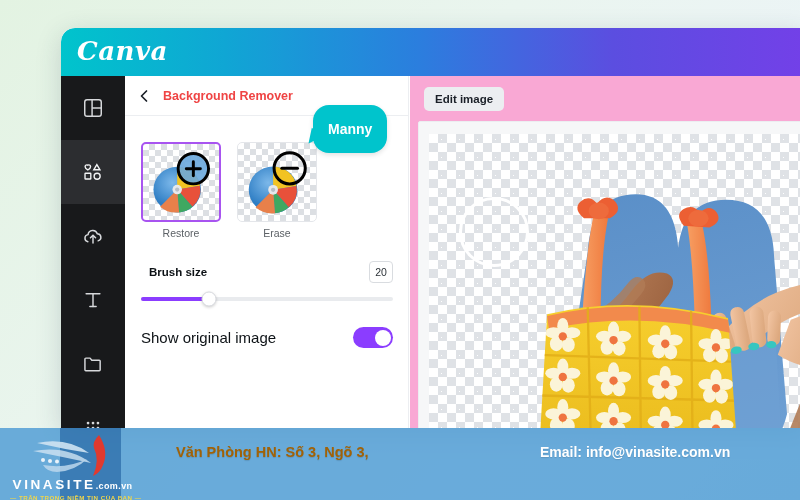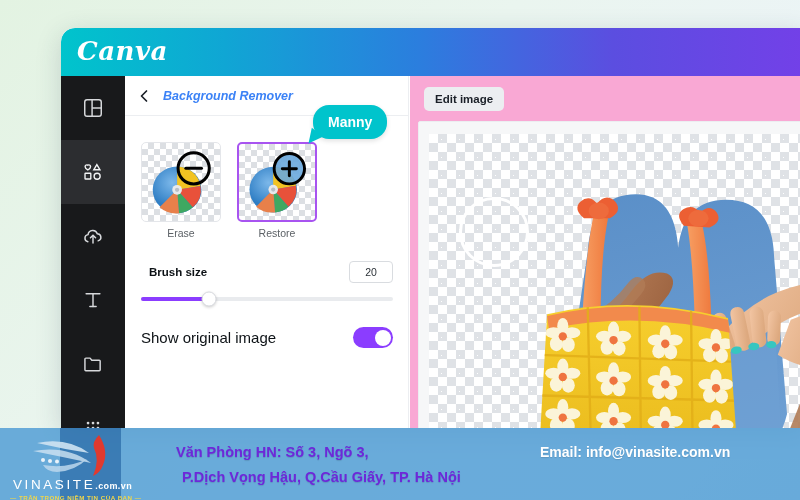--- a/index.html
+++ b/index.html
@@ -53,21 +53,21 @@
     position:absolute; left:64px; top:48px; width:284px; bottom:0;
     background:#fff;
   }
   #panel-header{
     height:40px; display:flex; align-items:center; gap:12px;
     padding:0 0 0 12px;
     border-bottom:1px solid #eceef1;
   }
   #back-chevron{ width:14px; height:16px; cursor:pointer; }
   #back-chevron svg{ width:100%; height:100%; }
-  #panel-title{ font-size:12.5px; color:#3b82f6; font-weight:600;font-style:italic; }
+  #panel-title{ font-size:12.5px; color:#ef4444; font-weight:600; }
   #panel-body{ padding:14px 16px 0 16px; }
   .section-label{ font-size:11.5px; font-weight:700; color:#0d1216; }
   
   #brush-row{ display:flex; gap:16px; margin-top:12px; }
   .brush-cell{ width:80px; cursor:pointer; }
   .brush-thumb{
     width:80px; height:80px; border-radius:5px;
     border:1.6px solid #e4e6ea; position:relative; overflow:hidden;
     background-image:
       linear-gradient(45deg,#dcdfe3 25%,transparent 25%),
@@ -84,21 +84,21 @@
     margin-top:5px; text-align:center;
     font-size:10.5px; color:#5c6166;
   }
   
   #brushsize-row{
     margin-top:22px; display:flex; align-items:center;
     justify-content:space-between;
   }
   #brushsize-label{ font-size:11.5px; color:#0d1216; font-weight:600;padding-left:8px; }
   #brushsize-value{
-    width:44px; height:22px; border:1px solid #d9dce0; border-radius:4px;
+    width:24px; height:22px; border:1px solid #d9dce0; border-radius:4px;
     display:flex; align-items:center; justify-content:center;
     font-size:10.5px; color:#2b3137; background:#fff;
   }
   #slider-track{
     position:relative; margin-top:14px; height:4px; border-radius:2px;
     background:#e9ebee; width:100%;
   }
   #slider-fill{
     position:absolute; left:0; top:0; height:4px; width:27%;
     border-radius:2px; background:#8b3dff;
@@ -164,21 +164,21 @@
     width:70px; height:70px; border-radius:50%;
     border:3.5px solid #fff; pointer-events:none;
   }
   
   #manny-wrap{
     position:absolute; left:313px; top:105px; z-index:40;
   }
   #manny-chip{
     background:#00c4cc; color:#fff;
     font-size:14px; font-weight:700;
-    padding:9px 15px; border-radius:16px;
+    padding:16px 15px; border-radius:16px;
     box-shadow:0 2px 5px rgba(0,0,0,.12);
     text-align:right;
   }
   #manny-pointer{
     position:absolute; left:-3px; top:24px;
     width:0; height:0;
     border-left:13px solid #00c4cc;
     border-top:6px solid transparent;
     border-bottom:10px solid transparent;
     transform:rotate(12deg);
@@ -195,32 +195,32 @@
   }
   #logo-art{
     position:absolute; left:19px; top:5px; width:105px; height:45px;
   }
   #logo-art svg{ width:100%; height:100%; }
   #logo-wordmark{
     position:absolute; left:10px; top:47px; width:125px;
     text-align:center; white-space:nowrap;
   }
   #vinasite-main{
-    color:#fff; font-size:13.5px; font-weight:400; letter-spacing:2.6px;
+    color:#fff; font-size:13.5px; font-weight:700; letter-spacing:2.6px;
   }
   #vinasite-tld{
     color:#fff; font-size:9px; font-weight:700; letter-spacing:.4px;
   }
   #vinasite-slogan{
     margin-top:1px; color:#f0d64a; font-size:6.2px;
     font-weight:700; letter-spacing:.5px; white-space:nowrap;
   }
   #footer-addr{
     position:absolute; left:176px; top:12px; width:330px;
-    color:#6d28d9; font-size:14.5px; font-weight:700;
+    color:#a16207; font-size:14.5px; font-weight:700;
     line-height:25px; text-shadow:0 1px 1px rgba(0,0,0,.12);
   }
   #footer-addr .l2{ padding-left:6px; }
   #footer-contact{
     position:absolute; left:540px; top:12px;
     color:#fff; font-size:14px; font-weight:700;
     line-height:25px; text-shadow:0 1px 1px rgba(0,0,0,.12);
   }
 </style>
 </head>
@@ -311,20 +311,45 @@
           <polyline points="9.5,3 4.5,8 9.5,13"></polyline>
         </svg>
       </span>
       <span id="panel-title">Background Remover</span>
     </div>
 
     <div id="panel-body">
 
 
       <div id="brush-row">
+
+        <div class="brush-cell selected">
+          <div class="brush-thumb">
+            <svg viewBox="0 0 80 80">
+              <defs>
+                <radialGradient id="ballBlueB" cx="40%" cy="35%">
+                  <stop offset="0%" stop-color="#7cb8ea"></stop>
+                    <stop offset="100%" stop-color="#2f7ec4"></stop>
+                </radialGradient>
+              </defs>
+              <g transform="translate(2,6)">
+                <ellipse cx="34" cy="42" rx="25" ry="24" fill="url(#ballBlueB)"></ellipse>
+                <path d="M34 18 A25 24 0 0 1 58 38 L34 42 Z" fill="#f2c322"></path>
+                <path d="M58 38 A25 24 0 0 1 50 60 L34 42 Z" fill="#e8513a"></path>
+                <path d="M50 60 A25 24 0 0 1 36 66 L34 42 Z" fill="#3fa861"></path>
+                <path d="M36 66 A25 24 0 0 1 16 60 L34 42 Z" fill="#e8804a"></path>
+                <circle cx="34" cy="42" r="5" fill="#e7e9ec"></circle>
+                <circle cx="34" cy="42" r="2.2" fill="#b9bfc6"></circle>
+              </g>
+              <circle cx="53" cy="26" r="16" fill="#6aa9dd" fill-opacity=".9" stroke="#000" stroke-width="3.1"></circle>
+              <path d="M53 18.6 L53 33.4 M45.6 26 L60.4 26" stroke="#000" stroke-width="3.1" stroke-linecap="round"></path>
+            </svg>
+          </div>
+          <div class="brush-caption">Restore</div>
+        </div>
 
         <div class="brush-cell">
           <div class="brush-thumb">
             <svg viewBox="0 0 80 80">
               <defs>
                 <radialGradient id="ballBlueA" cx="40%" cy="35%">
                   <stop offset="0%" stop-color="#7cb8ea"></stop>
                     <stop offset="100%" stop-color="#2f7ec4"></stop>
                 </radialGradient>
               </defs>
@@ -335,45 +360,20 @@
                 <path d="M50 60 A25 24 0 0 1 36 66 L34 42 Z" fill="#3fa861"></path>
                 <path d="M36 66 A25 24 0 0 1 16 60 L34 42 Z" fill="#e8804a"></path>
                 <circle cx="34" cy="42" r="5" fill="#e7e9ec"></circle>
                 <circle cx="34" cy="42" r="2.2" fill="#b9bfc6"></circle>
               </g>
               <circle cx="53" cy="26" r="16" fill="none" stroke="#000" stroke-width="3.1"></circle>
               <line x1="45" y1="26" x2="61" y2="26" stroke="#000" stroke-width="3.1" stroke-linecap="round"></line>
             </svg>
           </div>
           <div class="brush-caption">Erase</div>
-        </div>
-
-        <div class="brush-cell selected">
-          <div class="brush-thumb">
-            <svg viewBox="0 0 80 80">
-              <defs>
-                <radialGradient id="ballBlueB" cx="40%" cy="35%">
-                  <stop offset="0%" stop-color="#7cb8ea"></stop>
-                    <stop offset="100%" stop-color="#2f7ec4"></stop>
-                </radialGradient>
-              </defs>
-              <g transform="translate(2,6)">
-                <ellipse cx="34" cy="42" rx="25" ry="24" fill="url(#ballBlueB)"></ellipse>
-                <path d="M34 18 A25 24 0 0 1 58 38 L34 42 Z" fill="#f2c322"></path>
-                <path d="M58 38 A25 24 0 0 1 50 60 L34 42 Z" fill="#e8513a"></path>
-                <path d="M50 60 A25 24 0 0 1 36 66 L34 42 Z" fill="#3fa861"></path>
-                <path d="M36 66 A25 24 0 0 1 16 60 L34 42 Z" fill="#e8804a"></path>
-                <circle cx="34" cy="42" r="5" fill="#e7e9ec"></circle>
-                <circle cx="34" cy="42" r="2.2" fill="#b9bfc6"></circle>
-              </g>
-              <circle cx="53" cy="26" r="16" fill="#6aa9dd" fill-opacity=".9" stroke="#000" stroke-width="3.1"></circle>
-              <path d="M53 18.6 L53 33.4 M45.6 26 L60.4 26" stroke="#000" stroke-width="3.1" stroke-linecap="round"></path>
-            </svg>
-          </div>
-          <div class="brush-caption">Restore</div>
         </div>
       </div>
 
       <div id="brushsize-row">
         <span id="brushsize-label">Brush size</span>
         <span id="brushsize-value">20</span>
       </div>
       <div id="slider-track">
         <div id="slider-fill"></div>
         <div id="slider-thumb"></div>
@@ -647,19 +647,18 @@
     </svg>
   </div>
 
   <div id="logo-wordmark">
     <span id="vinasite-main">VINASITE</span><span id="vinasite-tld">.com.vn</span>
     <div id="vinasite-slogan">— TRÂN TRỌNG NIỀM TIN CỦA BẠN —</div>
   </div>
 
   <div id="footer-addr">
     <div>Văn Phòng HN: Số 3, Ngõ 3,</div>
-    <div class="l2">P.Dịch Vọng Hậu, Q.Cầu Giấy, TP. Hà Nội</div>
   </div>
 
   <div id="footer-contact">
     <div>Email: info@vinasite.com.vn</div>
   </div>
 </div>
 
 </body></html>

